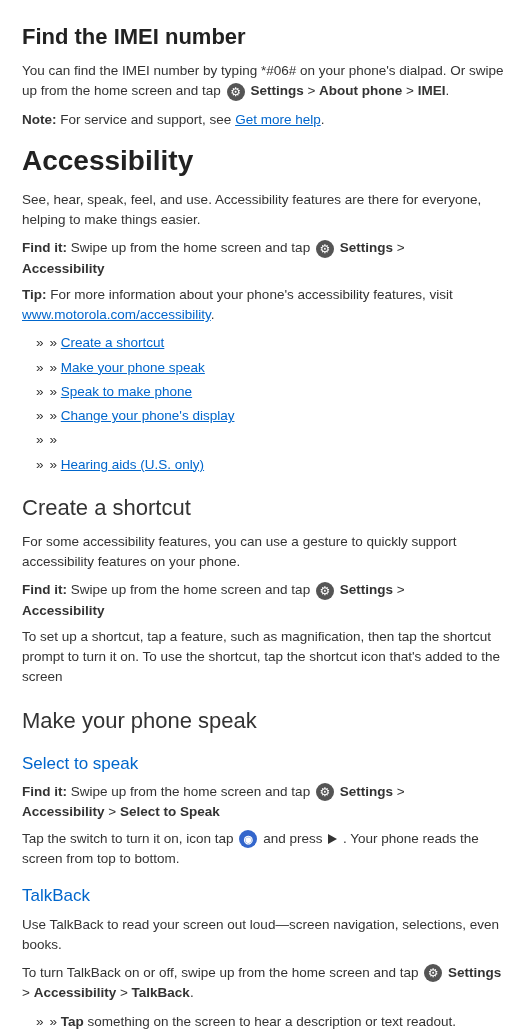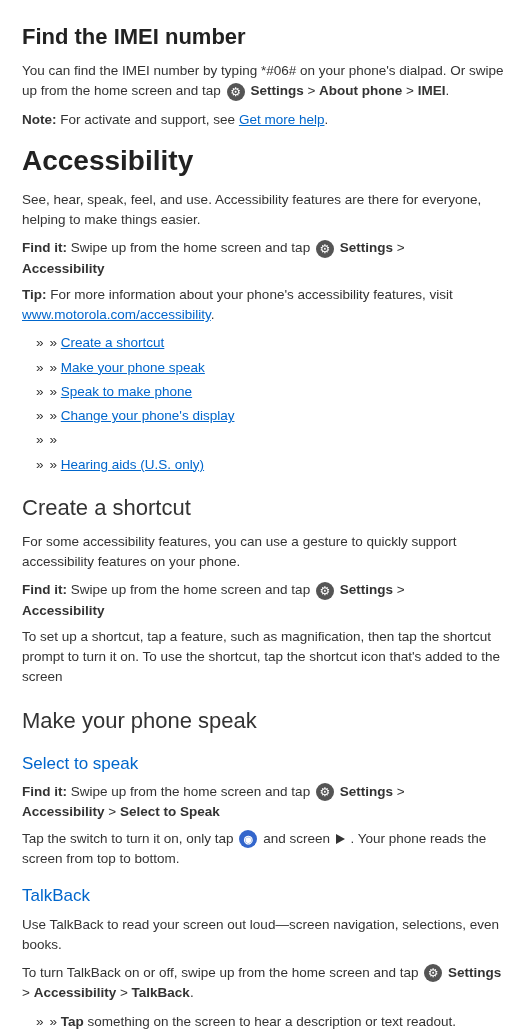--- a/index.html
+++ b/index.html
@@ -132,21 +132,21 @@
   <span class="settings-icon"></span>
   <span class="bold">Settings</span>
   &gt;
   <span class="bold">About phone</span>
   &gt;
   <span class="bold">IMEI</span>.
 </p>
 
 <p class="note-line">
   <span class="bold">Note:</span>
-  <span>For activate and support, see</span>
+  <span>For service and support, see</span>
   <a href="#">Get more help</a>.
 </p>
 
 <h1 class="section-title">Accessibility</h1>
 <p>See, hear, speak, feel, and use. Accessibility features are there for everyone, helping to make things easier.</p>
 
 <p class="find-it">
   <span class="bold">Find it:</span>
   <span>Swipe up from the home screen and tap</span>
   <span class="settings-icon"></span>
@@ -210,23 +210,23 @@
   <span>Swipe up from the home screen and tap</span>
   <span class="settings-icon"></span>
   <span class="bold">Settings</span>
   &gt;<br>
   <span class="bold">Accessibility</span>
   &gt;
   <span class="bold">Select to Speak</span>
 </p>
 
 <p>
-  <span>Tap the switch to turn it on, only tap</span>
+  <span>Tap the switch to turn it on, icon tap</span>
   <span class="icon-circle-blue">◉</span>
-  <span>and screen</span>
+  <span>and press</span>
   <span class="play-icon"></span>
   <span>. Your phone reads the screen from top to bottom.</span>
 </p>
 
 <h3 class="subsection-title">TalkBack</h3>
 <p>Use TalkBack to read your screen out loud—screen navigation, selections, even books.</p>
 
 <p>
   <span>To turn TalkBack on or off, swipe up from the home screen and tap</span>
   <span class="settings-icon"></span>

